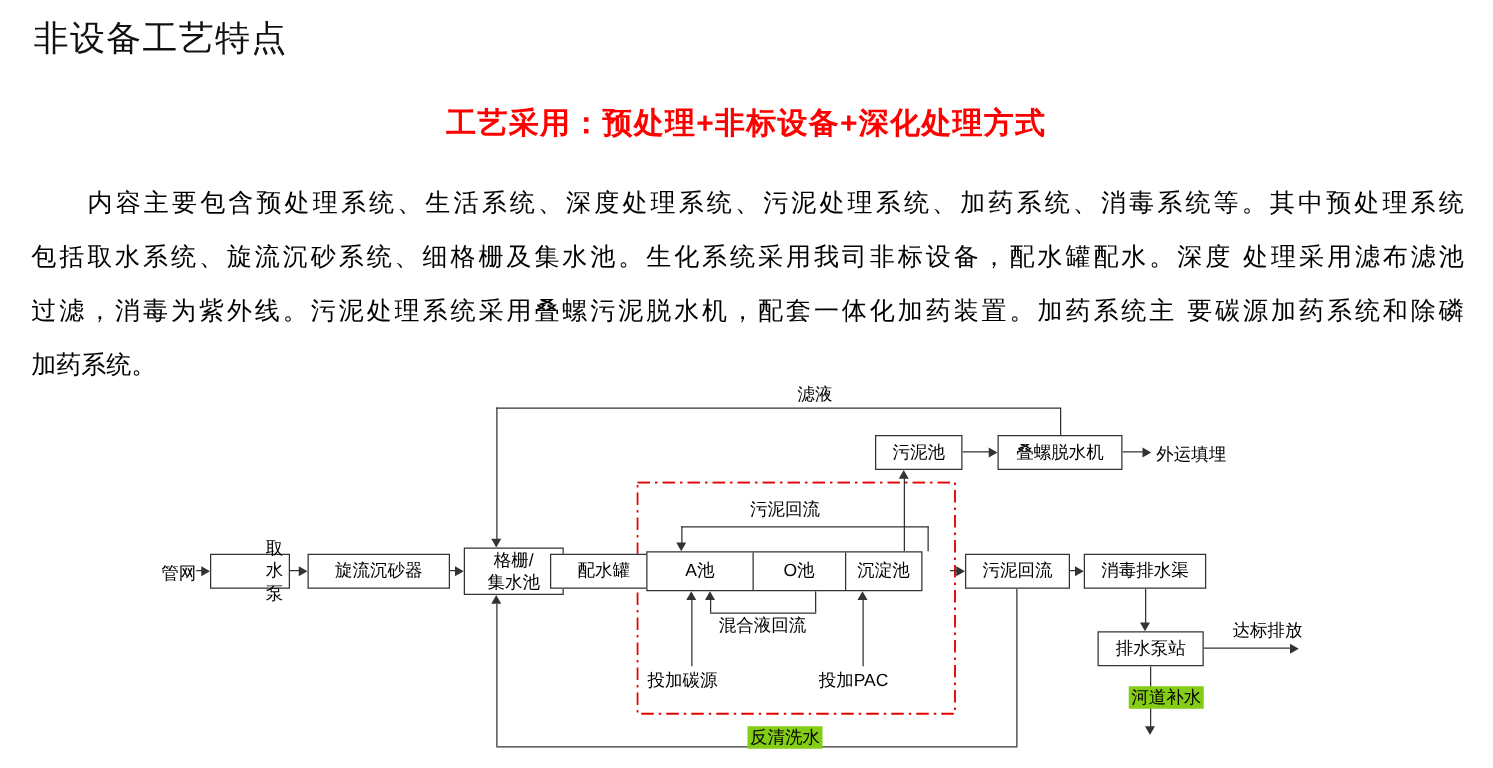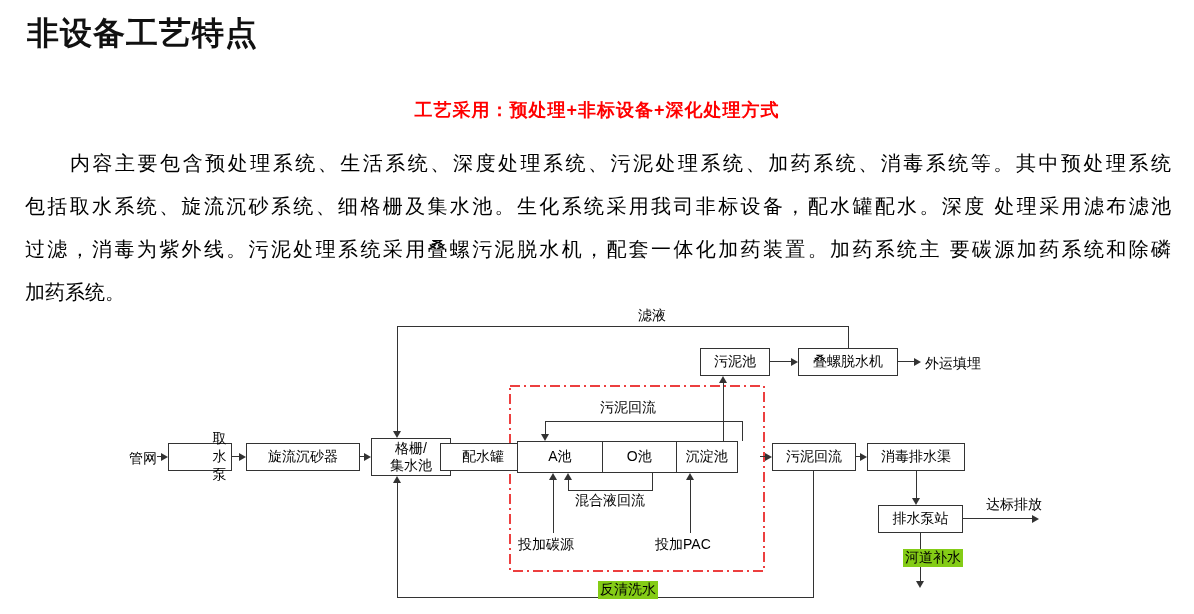--- a/index.html
+++ b/index.html
@@ -1,22 +1,22 @@
 <!DOCTYPE html>
 <html><head>
 <meta charset="utf-8">
 <style>
   html,body{margin:0;padding:0;}
   body{
     width:1194px;height:614px;background:#ffffff;overflow:hidden;position:relative;
     font-family:"Liberation Sans","DejaVu Sans",sans-serif;color:#000;
   }
   .page{position:absolute;left:0;top:0;width:1194px;height:614px;}
-  .slide-title{position:absolute;left:27px;top:12px;font-size:32px;font-weight:700;color:#111;letter-spacing:1px;}
-  .slide-subtitle{position:absolute;left:0;top:98px;width:1194px;text-align:center;font-size:18px;font-weight:bold;color:#ff0000;letter-spacing:1px;}
+  .slide-title{position:absolute;left:27px;top:12px;font-size:28px;font-weight:400;color:#111;letter-spacing:1px;}
+  .slide-subtitle{position:absolute;left:0;top:82px;width:1194px;text-align:center;font-size:24px;font-weight:bold;color:#ff0000;letter-spacing:1px;}
   .para{position:absolute;left:25px;top:142px;width:1146px;font-size:20px;line-height:43px;color:#000;}
   .para .pline{white-space:nowrap;}
   .para .pline.fill{text-align:justify;text-align-last:justify;}
   
   .box{position:absolute;border:1px solid #333;background:#fff;display:flex;align-items:center;justify-content:center;
        font-size:14px;color:#000;box-sizing:border-box;text-align:center;}
   .box .two{line-height:17px;}
   .cells{padding:0;}
   .cell{height:100%;display:flex;align-items:center;justify-content:center;box-sizing:border-box;}
   .cell + .cell{border-left:1px solid #333;}

